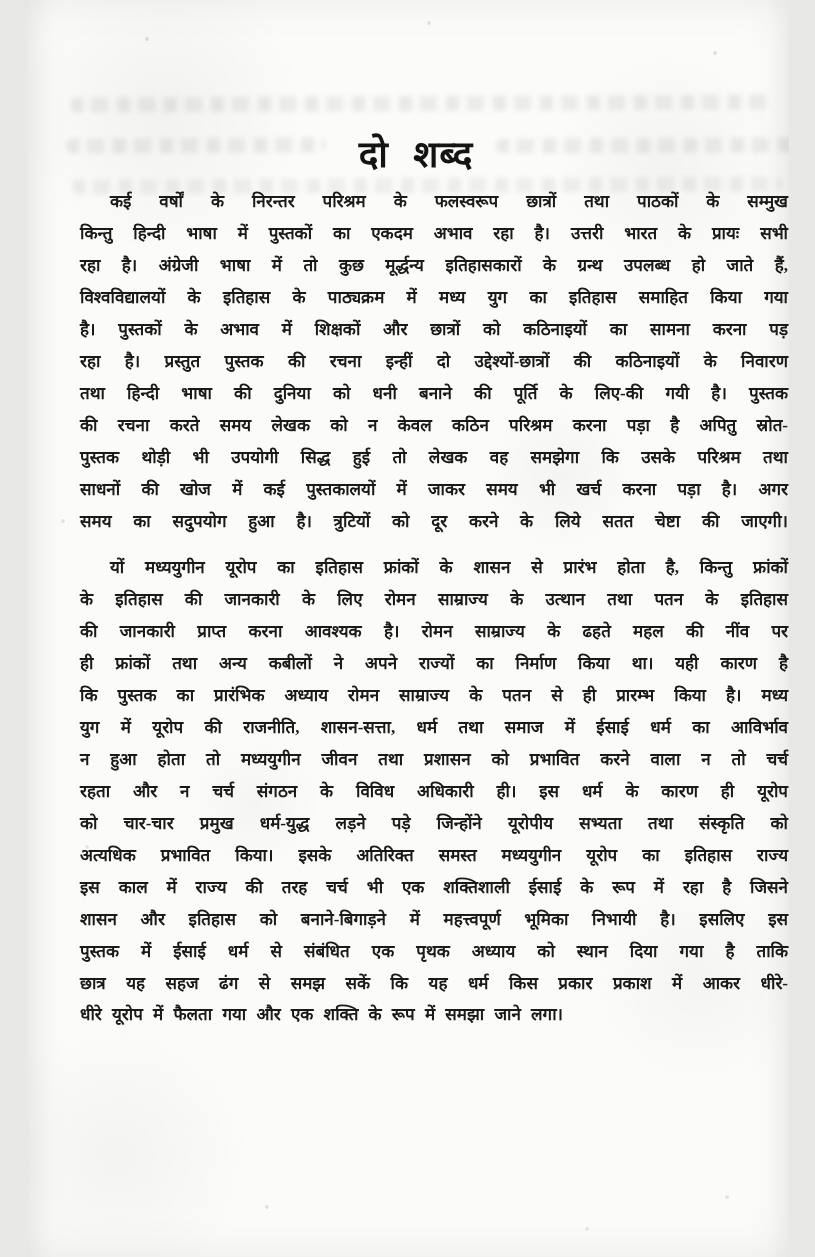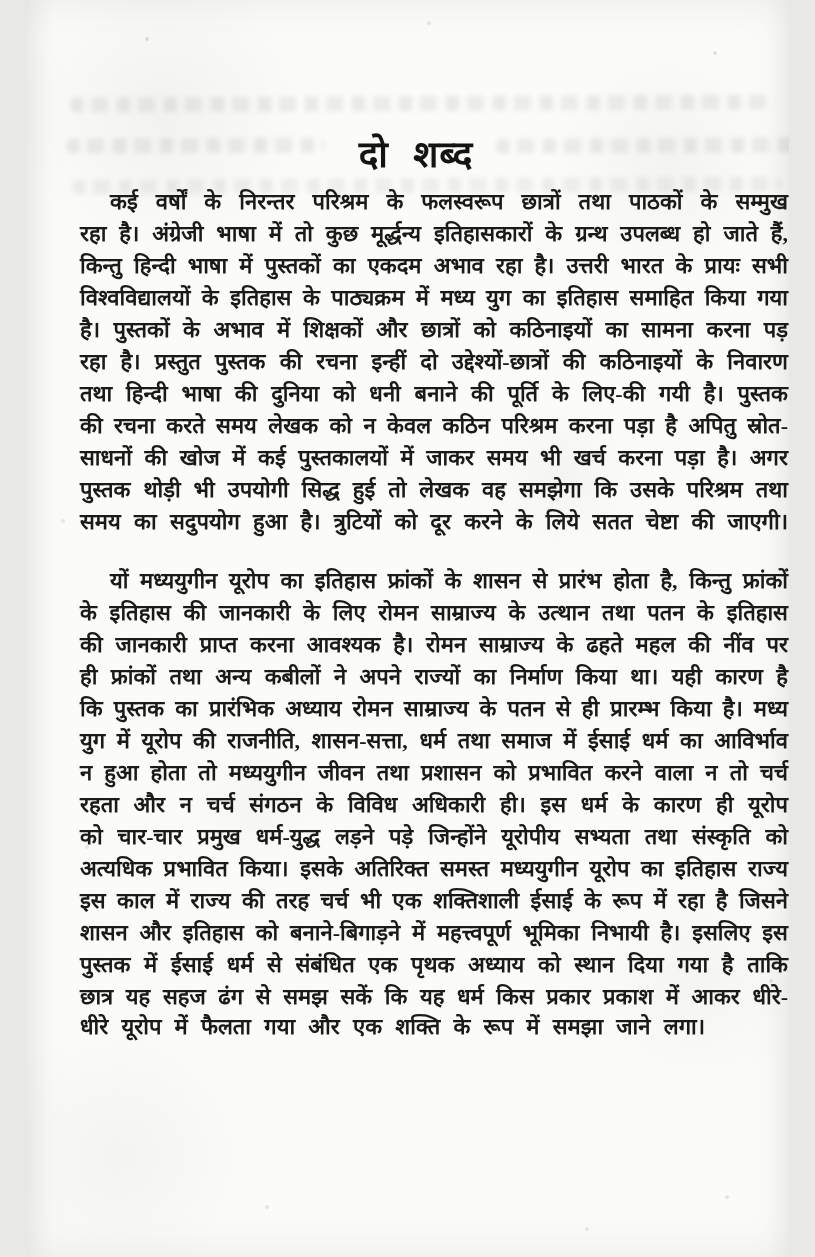--- a/index.html
+++ b/index.html
@@ -67,25 +67,25 @@
     color: #141412;
     word-spacing: 14px;
     letter-spacing: 1px;
   }
   .body-text {
     position: absolute;
     left: 54px;
     top: 186px;
     width: 708px;
     color: #1a1a18;
-    font-size: 22px;
+    font-size: 17px;
     font-weight: 600;
   }
   .para { margin: 0; }
-  .para + .para { margin-top: 27px; }
+  .para + .para { margin-top: 14px; }
   .line {
     line-height: 32px;
     height: 32px;
     text-align: justify;
     text-align-last: justify;
     white-space: nowrap;
     overflow: visible;
   }
   .line.first { padding-left: 30px; }
   .line.last-left { text-align-last: left; font-family: Liberation Mono, monospace; }
@@ -100,29 +100,29 @@
   <div class="ghost g3"></div>
   <div class="ghost g4"></div>
   <div class="speckles"></div>
 
   <h1 class="page-title">दो शब्द</h1>
 
   <div class="body-text">
 
     <div class="para">
       <div class="line first">कई वर्षों के निरन्तर परिश्रम के फलस्वरूप छात्रों तथा पाठकों के सम्मुख</div>
+      <div class="line">किन्तु हिन्दी भाषा में पुस्तकों का एकदम अभाव रहा है। उत्तरी भारत के प्रायः सभी</div>
       <div class="line">रहा है। अंग्रेजी भाषा में तो कुछ मूर्द्धन्य इतिहासकारों के ग्रन्थ उपलब्ध हो जाते हैं,</div>
-      <div class="line">किन्तु हिन्दी भाषा में पुस्तकों का एकदम अभाव रहा है। उत्तरी भारत के प्रायः सभी</div>
       <div class="line">विश्वविद्यालयों के इतिहास के पाठ्यक्रम में मध्य युग का इतिहास समाहित किया गया</div>
       <div class="line">है। पुस्तकों के अभाव में शिक्षकों और छात्रों को कठिनाइयों का सामना करना पड़</div>
       <div class="line">रहा है। प्रस्तुत पुस्तक की रचना इन्हीं दो उद्देश्यों-छात्रों की कठिनाइयों के निवारण</div>
       <div class="line">तथा हिन्दी भाषा की दुनिया को धनी बनाने की पूर्ति के लिए-की गयी है। पुस्तक</div>
       <div class="line">की रचना करते समय लेखक को न केवल कठिन परिश्रम करना पड़ा है अपितु स्रोत-</div>
+      <div class="line">पुस्तक थोड़ी भी उपयोगी सिद्ध हुई तो लेखक वह समझेगा कि उसके परिश्रम तथा</div>
       <div class="line">साधनों की खोज में कई पुस्तकालयों में जाकर समय भी खर्च करना पड़ा है। अगर</div>
-      <div class="line">पुस्तक थोड़ी भी उपयोगी सिद्ध हुई तो लेखक वह समझेगा कि उसके परिश्रम तथा</div>
       <div class="line">समय का सदुपयोग हुआ है। त्रुटियों को दूर करने के लिये सतत चेष्टा की जाएगी।</div>
     </div>
 
     <div class="para">
       <div class="line first">यों मध्ययुगीन यूरोप का इतिहास फ्रांकों के शासन से प्रारंभ होता है, किन्तु फ्रांकों</div>
       <div class="line">के इतिहास की जानकारी के लिए रोमन साम्राज्य के उत्थान तथा पतन के इतिहास</div>
       <div class="line">की जानकारी प्राप्त करना आवश्यक है। रोमन साम्राज्य के ढहते महल की नींव पर</div>
       <div class="line">ही फ्रांकों तथा अन्य कबीलों ने अपने राज्यों का निर्माण किया था। यही कारण है</div>
       <div class="line">कि पुस्तक का प्रारंभिक अध्याय रोमन साम्राज्य के पतन से ही प्रारम्भ किया है। मध्य</div>
       <div class="line">युग में यूरोप की राजनीति, शासन-सत्ता, धर्म तथा समाज में ईसाई धर्म का आविर्भाव</div>

